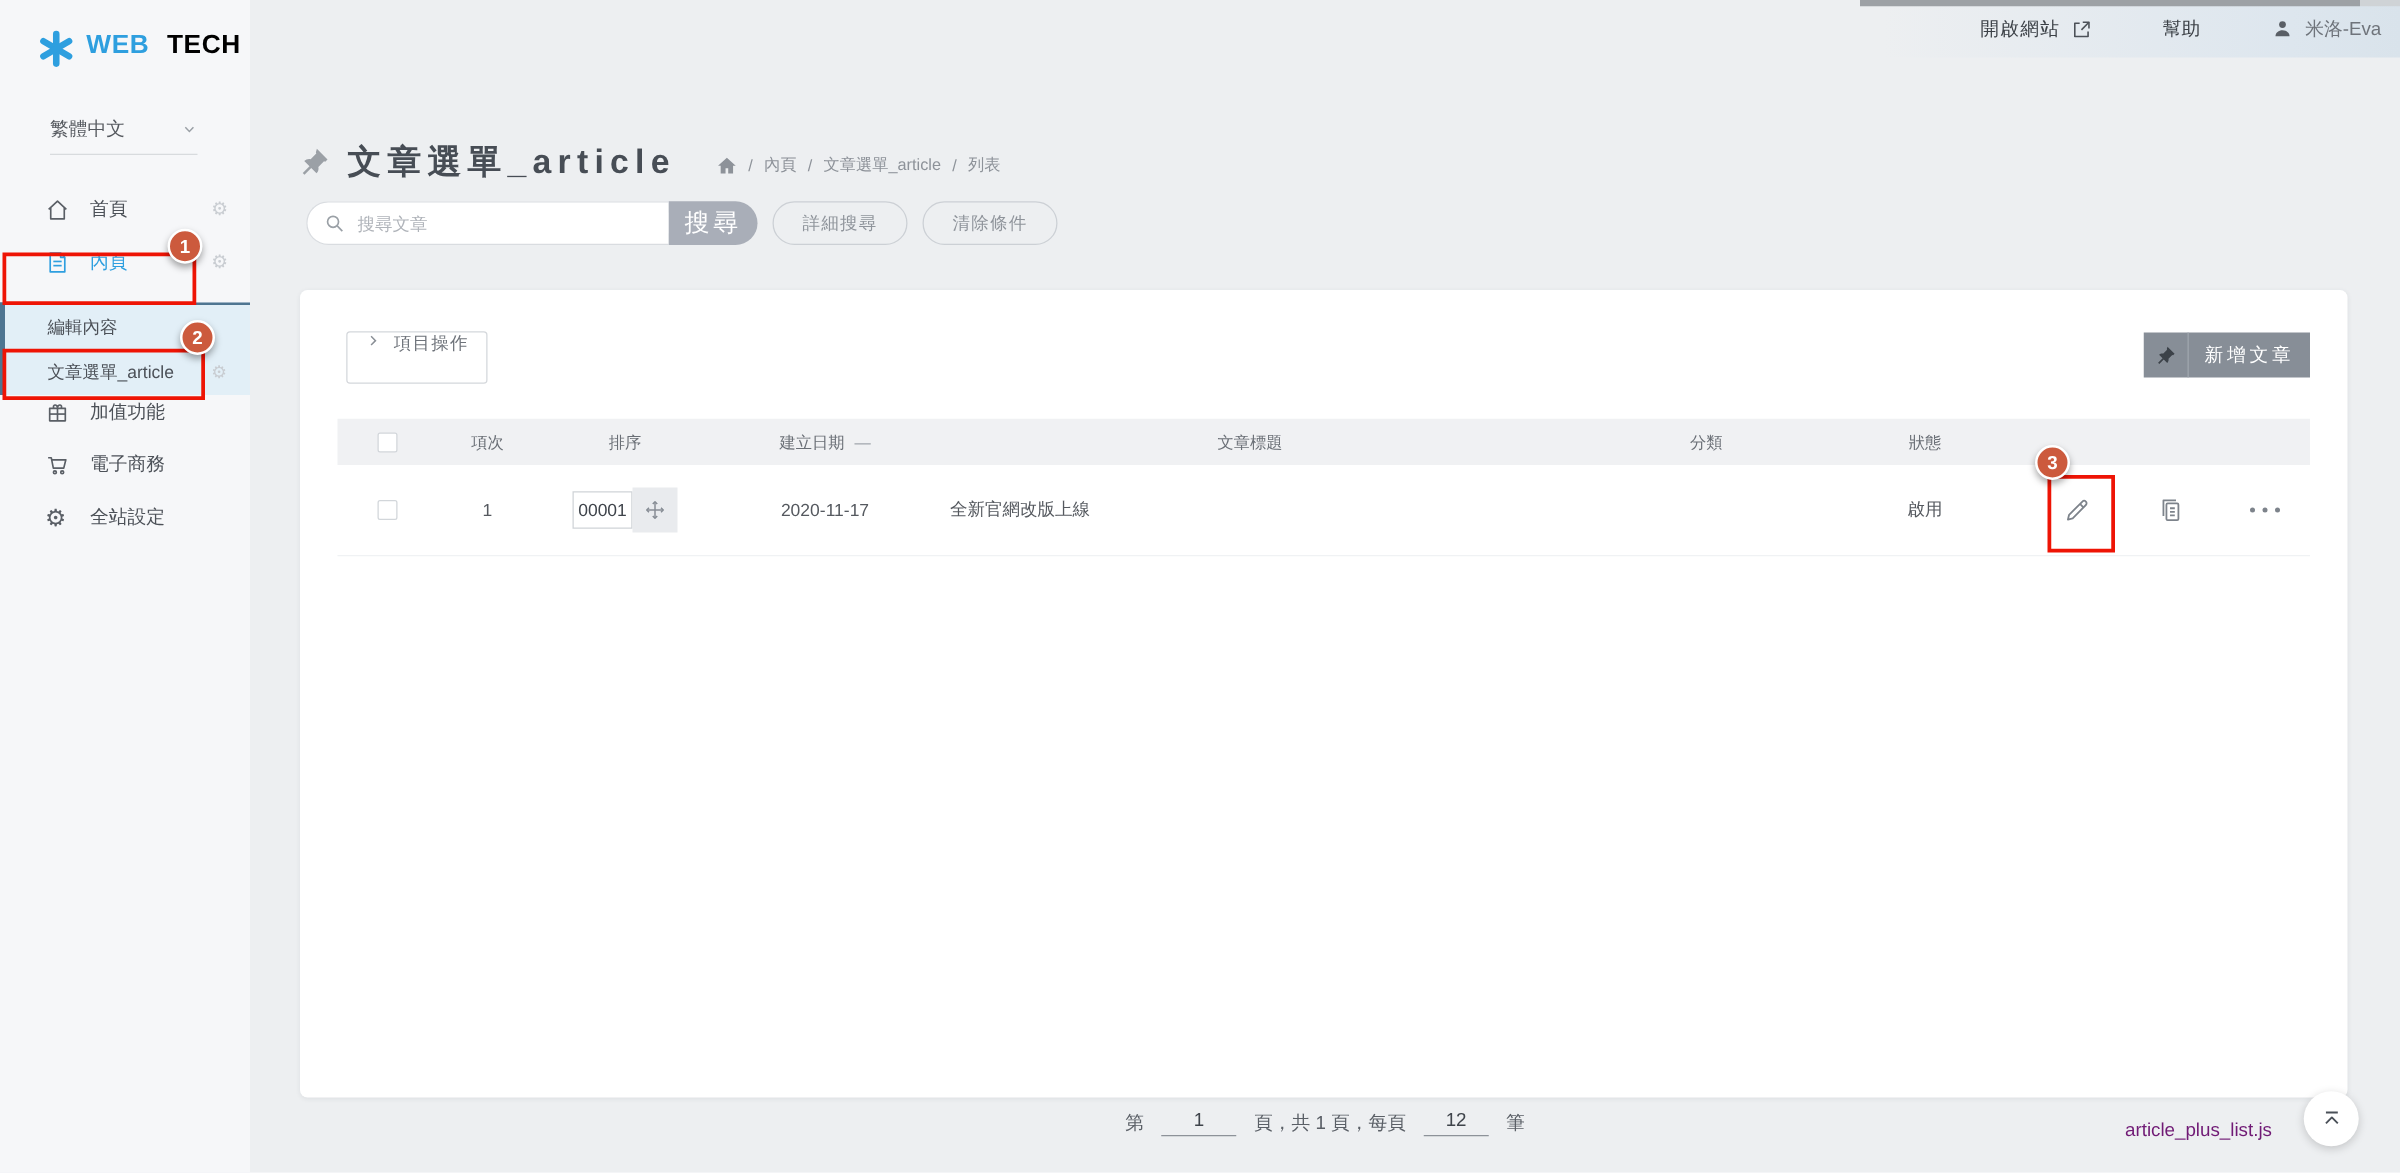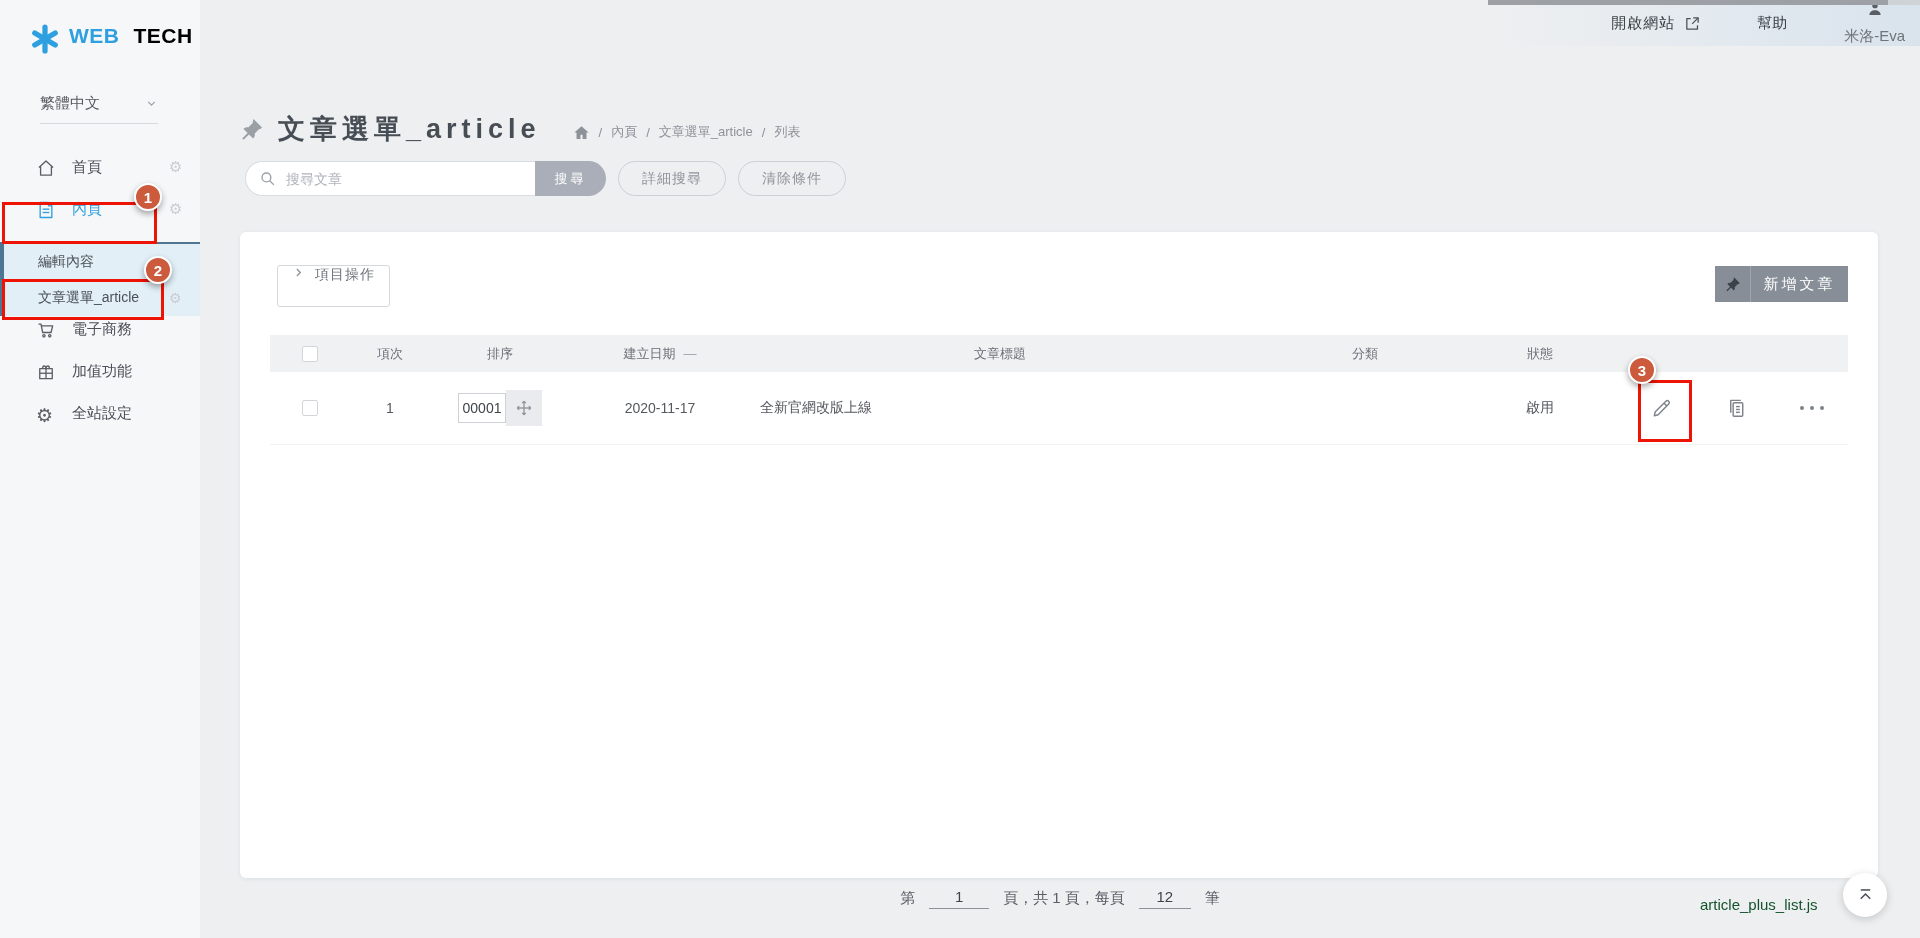--- a/index.html
+++ b/index.html
@@ -30,21 +30,21 @@
   .gear-glyph { font-family:"DejaVu Sans",sans-serif; }
 
   
   .topbar { position:absolute; left:200px; top:0; width:1720px; height:46px;
             display:flex; align-items:center; justify-content:flex-end;
             background:linear-gradient(to right, rgba(221,230,238,0) 0%, rgba(221,230,238,0) 76%, #dde6ee 95%, #d9e3eb 100%);
             font-size:15px; color:#3c4147; }
   .tb-item { display:flex; align-items:center; gap:9px; cursor:pointer; }
   .tb-open { margin-right:56px; letter-spacing:1px; }
   .tb-help { margin-right:57px; }
-  .tb-user { margin-right:15px; color:#6f747b;flex-direction:column; }
+  .tb-user { margin-right:15px; color:#6f747b; }
   .tb-icon { width:17px; height:17px; color:#4c5158; }
   .tb-user-icon { width:18px; height:18px; color:#5a5f66; }
   .top-scroll-thumb { position:absolute; left:1488px; top:0; width:400px; height:5px; background:#9da1a5; }
   .top-scroll-track { position:absolute; left:1888px; top:0; width:32px; height:5px; background:#cfd3d6; }
 
   
   .page-head { position:absolute; left:240px; top:108px; display:flex; align-items:center; height:42px; }
   .pin-icon { width:24px; height:24px; color:#9ba0a6; margin-right:14px; }
   .page-title { font-size:27px; font-weight:600; color:#474d55; letter-spacing:5px; }
   .breadcrumb { display:flex; align-items:center; gap:9px; margin-left:32px; margin-top:6px;
@@ -52,21 +52,21 @@
   .bc-home { width:17px; height:17px; color:#8d9299; }
 
   
   .search-row { position:absolute; left:245px; top:161px; display:flex; gap:12px; height:35px; }
   .search-pill { position:relative; display:flex; height:35px; }
   .search-input { width:290px; height:35px; border:1px solid #d9dce0; border-right:none;
                   border-radius:18px 0 0 18px; padding:0 12px 0 40px; font-size:14px; color:#55595f;
                   background:#fff; outline:none; }
   .search-input::placeholder { color:#b0b4ba; }
   .search-mag { position:absolute; left:14px; top:9px; width:17px; height:17px; color:#9aa0a6; pointer-events:none; }
-  .search-btn { width:71px; height:35px; border:none; background:#a9aeb8; color:#fff; font-size:13px;
+  .search-btn { width:71px; height:35px; border:none; background:#a9aeb8; color:#fff; font-size:20px;
                 letter-spacing:3px; border-radius:0 18px 18px 0; cursor:pointer; }
   .pill-btn { height:35px; padding:0 23px; border:1px solid #ccd0d5; border-radius:18px;
               background:transparent; color:#8f949b; font-size:14px; letter-spacing:1px; cursor:pointer; }
 
   
   .card { position:absolute; left:240px; top:232px; width:1638px; height:646px; background:#fff;
           border-radius:6px; box-shadow:0 1px 4px rgba(40,50,60,.08); }
   .bulk-btn { position:absolute; left:37px; top:33px; width:113px; height:42px; border:1px solid #d4d7db;
               border-radius:3px; background:#fff; color:#6e737a; font-size:14px; display:flex;
               align-items:flex-start; justify-content:center; gap:10px; cursor:pointer; letter-spacing:1px; }
@@ -114,21 +114,21 @@
   .badge1 { left:134px; top:183px; }
   .badge2 { left:144px; top:256px; }
   .badge3 { left:1628px; top:356px; }
 
   
   .pagination { position:absolute; left:200px; top:888px; width:1720px; display:flex; justify-content:center;
                 align-items:center; gap:14px; font-size:15px; color:#5a5f66; }
   .pg-input { width:60px; border:none; border-bottom:1px solid #8d9299; background:transparent;
               text-align:center; font-size:15px; color:#3f444b; outline:none; padding-bottom:3px; }
   .pg-input.small { width:52px; }
-  .script-name { position:absolute; left:1700px; top:896px; font-size:15px; color:#14532d; }
+  .script-name { position:absolute; left:1700px; top:896px; font-size:15px; color:#701a75; }
   .scroll-top { position:absolute; left:1843px; top:873px; width:44px; height:44px; border-radius:50%;
                 background:#fff; box-shadow:0 2px 8px rgba(0,0,0,.18); display:flex; align-items:center;
                 justify-content:center; cursor:pointer; z-index:3; }
   .scroll-top svg { width:19px; height:19px; color:#4a5058; }
 </style>
 </head>
 <body>
 
 <div class="stage">
 
@@ -175,34 +175,34 @@
         </div>
         <div class="submenu-item">
           <span>文章選單_article</span>
           <span class="mi-gear gear-glyph" style="margin-left:auto">⚙</span>
         </div>
       </div>
 
       <div class="group2">
         <div class="menu-item">
           <svg class="mi-icon" viewBox="0 0 24 24" fill="none" stroke="currentColor" stroke-width="1.6" stroke-linejoin="round">
-              <path d="M3 5h3l2 10h10l2-8H7"></path>
-              <circle cx="9.5" cy="19" r="1.4"></circle>
-              <circle cx="16.5" cy="19" r="1.4"></circle>
-            </svg>
-          <span>電子商務</span>
-        </div>
-        <div class="menu-item">
-          <svg class="mi-icon" viewBox="0 0 24 24" fill="none" stroke="currentColor" stroke-width="1.6" stroke-linejoin="round">
               <rect x="4.5" y="8" width="15" height="12"></rect>
               <line x1="12" y1="8" x2="12" y2="20"></line>
               <line x1="4.5" y1="13.5" x2="19.5" y2="13.5"></line>
               <path d="M8.5 8c-2-3.5 3.5-5 3.5 0 0-5 5.5-3.5 3.5 0"></path>
             </svg>
           <span>加值功能</span>
+        </div>
+        <div class="menu-item">
+          <svg class="mi-icon" viewBox="0 0 24 24" fill="none" stroke="currentColor" stroke-width="1.6" stroke-linejoin="round">
+              <path d="M3 5h3l2 10h10l2-8H7"></path>
+              <circle cx="9.5" cy="19" r="1.4"></circle>
+              <circle cx="16.5" cy="19" r="1.4"></circle>
+            </svg>
+          <span>電子商務</span>
         </div>
         <div class="menu-item">
           <span class="mi-icon gear-glyph" style="font-size:19px;color:#5a5f66">⚙</span>
           <span>全站設定</span>
         </div>
       </div>
     </div>
   </div>
 
   <div class="topbar">

